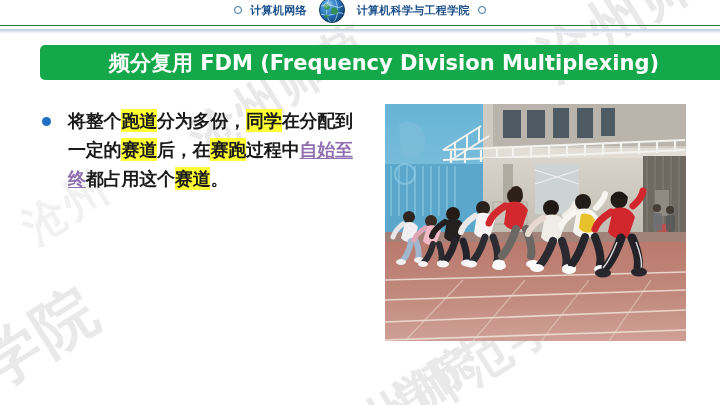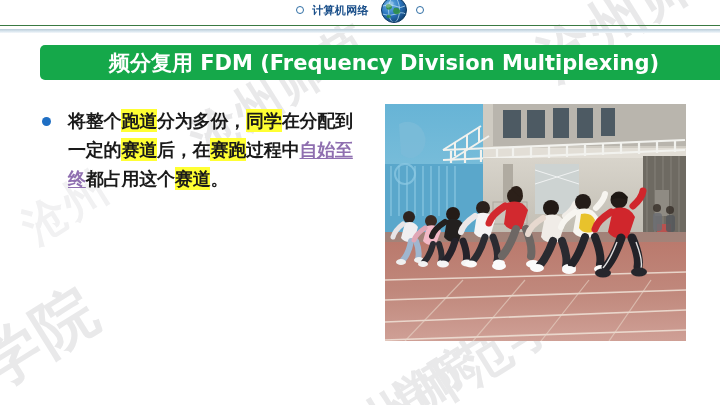--- a/index.html
+++ b/index.html
@@ -198,20 +198,21 @@
           <path d="M4 10 Q10 7 16 10 Q22 13 26 10" stroke="#bfe2f5" stroke-width="1" fill="none" opacity="0.75"></path>
           <path d="M3.5 18 Q10 21 17 18 Q23 15.5 26.6 18" stroke="#bfe2f5" stroke-width="1" fill="none" opacity="0.75"></path>
           <ellipse cx="15" cy="14" rx="5.5" ry="12.5" stroke="#bfe2f5" stroke-width="1" fill="none" opacity="0.7"></ellipse>
           <path d="M7 9 q3 -2 5 0 q2 2 0 4 q-3 2 -5 -1 z" fill="#2f8f3f" opacity="0.85"></path>
           <path d="M15 12 q4 -1 6 2 q1 3 -2 4 q-4 1 -5 -3 z" fill="#2f8f3f" opacity="0.85"></path>
           <path d="M8 19 q3 -1 4 1 q0 2 -3 2 q-2 0 -1 -3 z" fill="#2f8f3f" opacity="0.8"></path>
           <circle cx="15" cy="14" r="12.5" fill="none" stroke="#0d3a63" stroke-width="1"></circle>
           <ellipse cx="10.5" cy="8.5" rx="4.5" ry="2.6" fill="#ffffff" opacity="0.28" transform="rotate(-28 10.5 8.5)"></ellipse>
         </svg>
       </span>
+      <span class="hdr-text">计算机科学与工程学院</span>
       <span class="hdr-dot"></span>
     </div>
   </div>
 
   <div class="title-bar">
     <span class="title-text">频分复用 FDM (Frequency Division Multiplexing)</span>
   </div>
 
   <div class="bullets">
 

